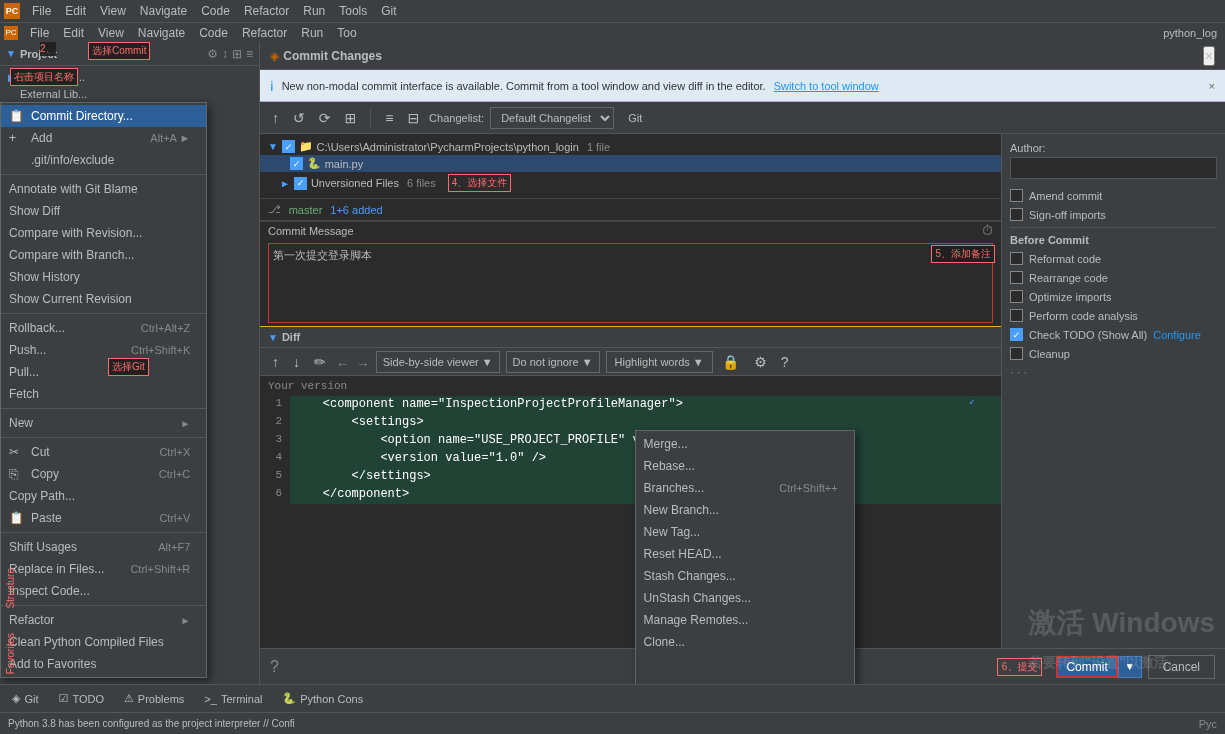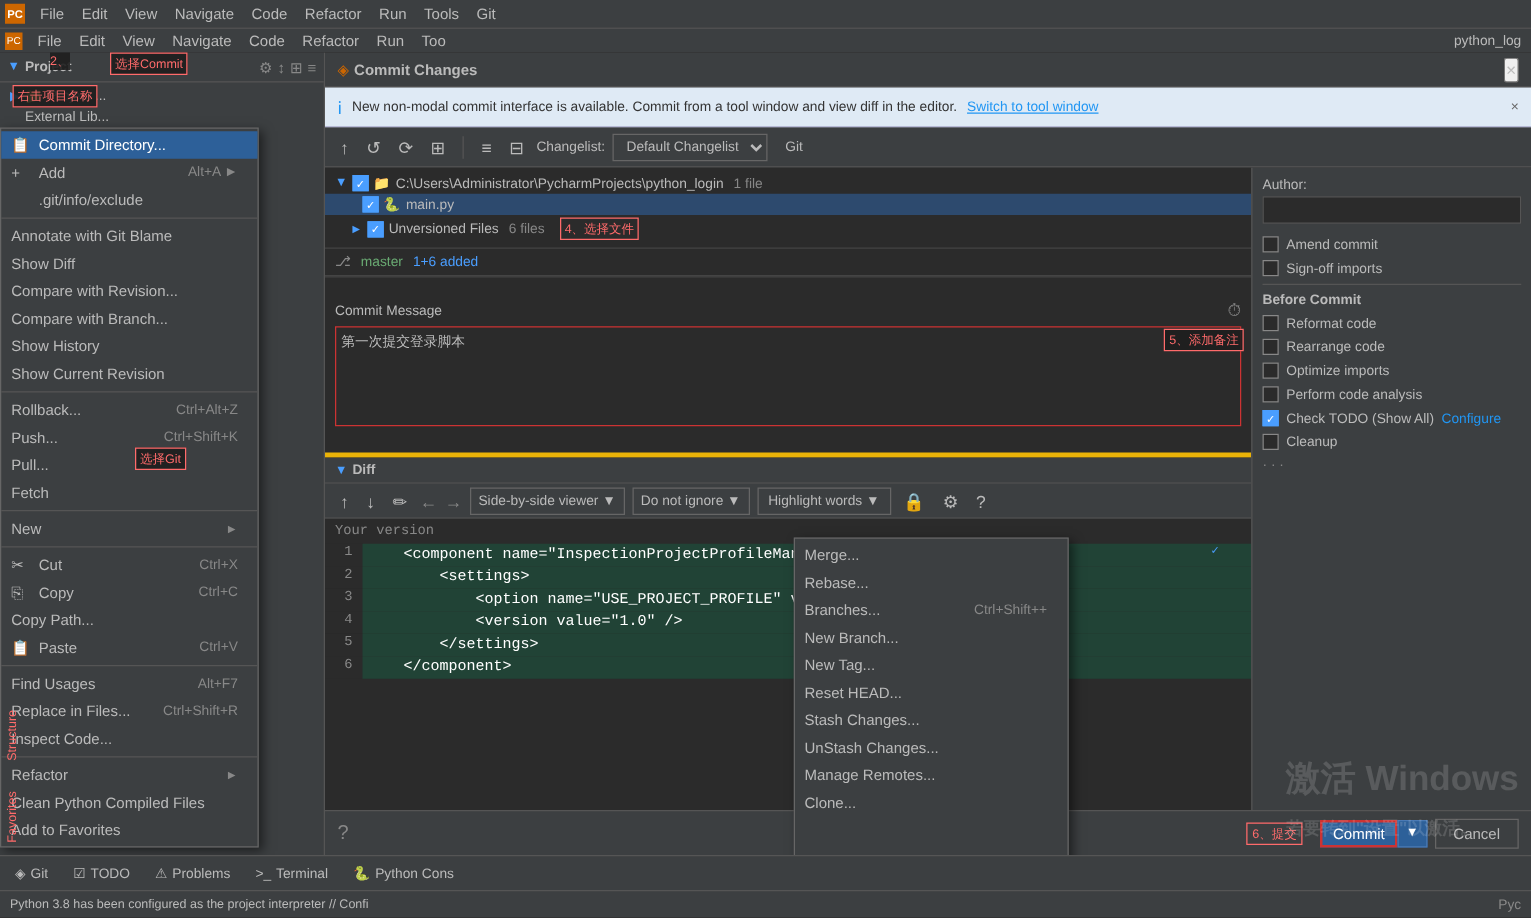--- a/index.html
+++ b/index.html
@@ -64,21 +64,21 @@
     .rp-field { margin-bottom: 10px; }
     .rp-label { color: #bbbbbb; font-size: 11px; margin-bottom: 3px; }
     .rp-input { background: #2b2b2b; border: 1px solid #555; color: #bbbbbb; font-size: 11px; padding: 3px 5px; width: 100%; height: 22px; }
     .rp-checkbox-row { display: flex; align-items: center; gap: 6px; margin-bottom: 6px; color: #bbbbbb; font-size: 11px; }
     .rp-checkbox { width: 13px; height: 13px; border: 1px solid #888; background: #2b2b2b; display: inline-flex; align-items: center; justify-content: center; flex-shrink: 0; }
     .rp-checkbox.checked { background: #4a9eff; border-color: #4a9eff; color: white; font-size: 9px; }
     .rp-section-title { color: #bbbbbb; font-size: 11px; font-weight: bold; margin-bottom: 6px; margin-top: 4px; }
     .configure-link { color: #2196f3; font-size: 11px; cursor: pointer; }
 
     
-    .commit-msg-section { padding: 18px 8px; border-top: 1px solid #444; border-bottom: 4px solid #eab308; }
+    .commit-msg-section { padding: 0 8px; border-top: 1px solid #444; border-bottom: 1px solid #eab308; }
     .commit-msg-label { color: #bbbbbb; font-size: 11px; margin-bottom: 4px; display: flex; align-items: center; justify-content: space-between; }
     .commit-msg-textarea { width: 100%; height: 80px; background: #2b2b2b; border: 1px solid #cc3333; color: #bbbbbb; font-size: 11px; padding: 4px; resize: none; font-family: monospace; }
 
     
     .diff-section { flex: 1; display: flex; flex-direction: column; overflow: hidden; }
     .diff-header { height: 28px; background: #3c3f41; display: flex; align-items: center; padding: 0 8px; gap: 6px; border-bottom: 1px solid #555; }
     .diff-btn { background: none; border: 1px solid #666; color: #bbbbbb; font-size: 11px; padding: 2px 6px; height: 22px; cursor: pointer; display: flex; align-items: center; gap: 3px; }
     .highlight-btn { background: none; border: 1px solid #666; color: #bbbbbb; font-size: 11px; padding: 2px 8px; height: 22px; cursor: pointer; }
     .diff-icon-btn { background: none; border: none; color: #bbbbbb; font-size: 14px; cursor: pointer; padding: 2px 4px; }
 
@@ -292,21 +292,21 @@
           <div class="ctx-item">
             <div class="ctx-label">
               <span class="ctx-icon">📋</span>
               <span>Paste</span>
             </div>
             <span class="ctx-shortcut">Ctrl+V</span>
           </div>
           <div class="ctx-separator-line"></div>
           <div class="ctx-item">
             <div class="ctx-label">
-                <span>Find Usages</span>
+                <span>Shift Usages</span>
               </div>
             <span class="ctx-shortcut">Alt+F7</span>
           </div>
           <div class="ctx-item">
             <div class="ctx-label">
                 <span>Replace in Files...</span>
               </div>
             <span class="ctx-shortcut">Ctrl+Shift+R</span>
           </div>
           <div class="ctx-item">

